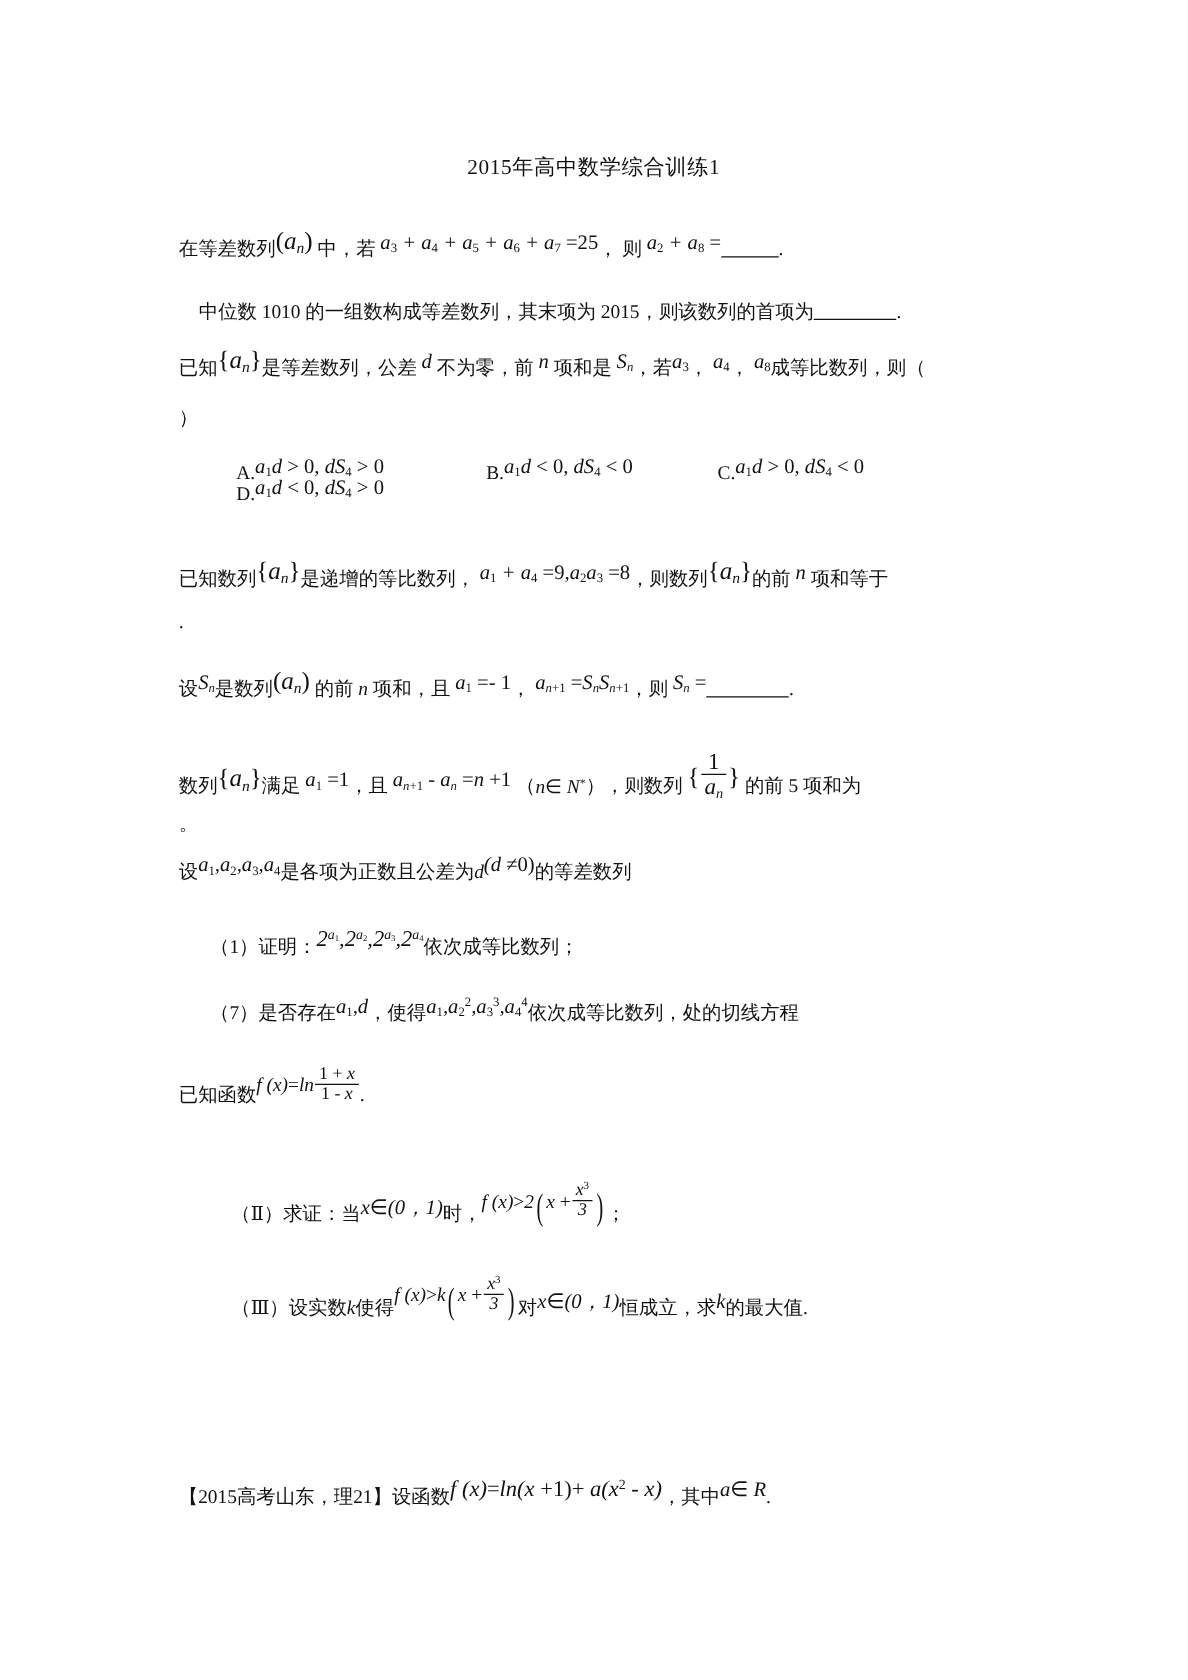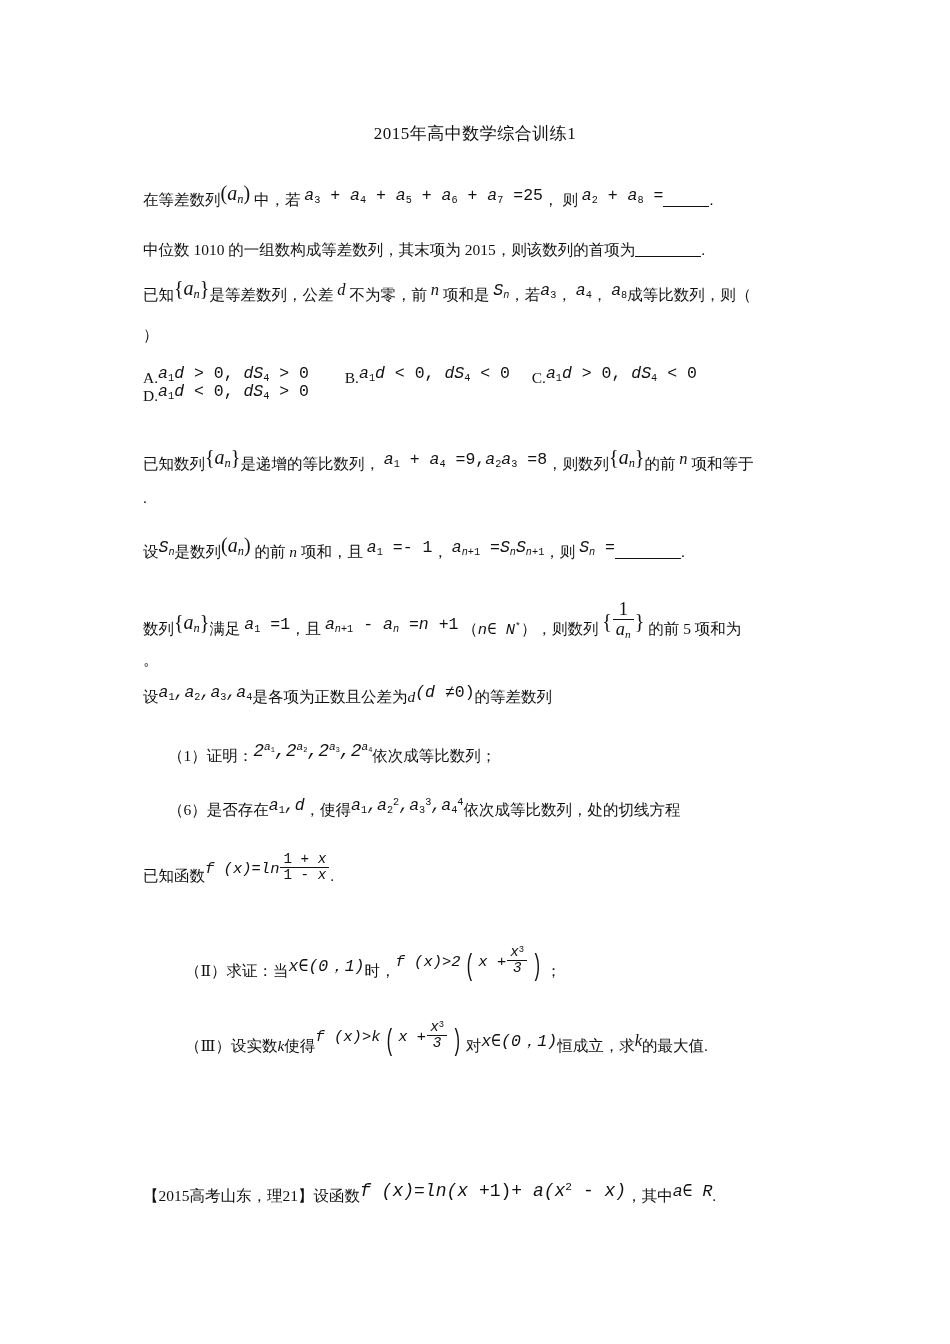--- a/index.html
+++ b/index.html
@@ -18,21 +18,21 @@
   }
 
   .line {
     position:absolute; left:143px; width:680px;
     font-size:15.5px; line-height:1.0;
   }
   .ind1 { left:168px; }
   .ind2 { left:185px; }
 
   
-  .m { font-family:Liberation Mono, monospace; font-style:italic; }
+  .m { font-family:Liberation Serif, serif; font-style:italic; }
   .mu { font-style:normal; }
   .mi { font-style:italic; }
   sub, sup { font-size:.62em; font-style:normal; line-height:0; }
   sub { vertical-align:-.28em; }
   sup { vertical-align:.5em; }
   sub .mi, sup .mi { font-style:italic; }
 
   .raise { position:relative; top:-5px; font-size:16.5px; }
   .braces { font-size:20px;margin-top:47px; }
 
@@ -49,38 +49,38 @@
   .bigp {
     display:inline-block; font-size:1.9em; line-height:0;
     vertical-align:-0.30em; font-style:normal; transform:scaleX(.55);
   }
 
   .blank { display:inline-block; border-bottom:1px solid #111; vertical-align:-2px; }
   .b5 { width:46px; }
   .b7 { width:66px; }
 
   .spacer { display:inline-block; width:14px; }
-  .opt { display:inline-block; }
+  .opt { display:inline-block;margin-left:46px; }
 </style>
 </head>
 <body>
 
 <div class="page">
 
   <div class="doc-title">2015年高中数学综合训练1</div>
 
   <div class="line" style="top:188px;">
     <span>在等差数列</span><span class="raise braces">(<span class="mi">a</span><sub><span class="mi">n</span></sub>)</span>
     <span>中，若</span>
     <span class="raise m"><span class="mi">a</span><sub>3</sub> + <span class="mi">a</span><sub>4</sub> + <span class="mi">a</span><sub>5</sub> + <span class="mi">a</span><sub>6</sub> + <span class="mi">a</span><sub>7</sub> <span class="mu">=25</span></span>，
     <span>则</span>
     <span class="raise m"><span class="mi">a</span><sub>2</sub> + <span class="mi">a</span><sub>8</sub> <span class="mu">=</span></span><span class="blank b5"></span><span>.</span>
   </div>
 
-  <div class="line" style="top:242px;">
+  <div class="line" style="top:242px;margin-left:16px;">
     <span>中位数 1010 的一组数构成等差数列，其末项为 2015，则该数列的首项为</span><span class="blank b7"></span><span>.</span>
   </div>
 
   <div class="line" style="top:283px;">
     <span>已知</span><span class="raise braces">{<span class="mi">a</span><sub><span class="mi">n</span></sub>}</span><span>是等差数列，公差</span>
     <span class="raise mi">d</span>
     <span>不为零，前</span>
     <span class="raise mi">n</span>
     <span>项和是</span>
     <span class="raise m"><span class="mi">S</span><sub><span class="mi">n</span></sub></span><span>，若</span><span class="raise m"><span class="mi">a</span><sub>3</sub></span>，
@@ -133,21 +133,21 @@
 
   <div class="line" style="top:689px;">
     <span>设</span><span class="raise m"><span class="mi">a</span><sub>1</sub>,<span class="mi">a</span><sub>2</sub>,<span class="mi">a</span><sub>3</sub>,<span class="mi">a</span><sub>4</sub></span><span>是各项为正数且公差为</span><span class="mi">d</span><span class="raise m">(<span class="mi">d</span> <span class="mu">≠0)</span></span><span>的等差数列</span>
   </div>
 
   <div class="line ind1" style="top:747px;">
     <span>（1）证明：</span><span class="raise m" style="font-size:18px;">2<sup><span class="mi">a</span><sub>1</sub></sup>,2<sup><span class="mi">a</span><sub>2</sub></sup>,2<sup><span class="mi">a</span><sub>3</sub></sup>,2<sup><span class="mi">a</span><sub>4</sub></sup></span><span>依次成等比数列；</span>
   </div>
 
   <div class="line ind1" style="top:802px;">
-    <span>（6）是否存在</span><span class="raise m"><span class="mi">a</span><sub>1</sub>,<span class="mi">d</span></span><span>，使得</span><span class="raise m"><span class="mi">a</span><sub>1</sub>,<span class="mi">a</span><sub>2</sub><sup>2</sup>,<span class="mi">a</span><sub>3</sub><sup>3</sup>,<span class="mi">a</span><sub>4</sub><sup>4</sup></span><span>依次成等比数列，处的切线方程</span>
+    <span>（7）是否存在</span><span class="raise m"><span class="mi">a</span><sub>1</sub>,<span class="mi">d</span></span><span>，使得</span><span class="raise m"><span class="mi">a</span><sub>1</sub>,<span class="mi">a</span><sub>2</sub><sup>2</sup>,<span class="mi">a</span><sub>3</sub><sup>3</sup>,<span class="mi">a</span><sub>4</sub><sup>4</sup></span><span>依次成等比数列，处的切线方程</span>
   </div>
 
   <div class="line" style="top:860px;">
     <span>已知函数</span><span class="m" style="position:relative; top:-8px;"><span class="mi">f</span> (<span class="mi">x</span>)<span class="mu">=</span>ln<span class="frac"><span class="num"><span class="mu">1 +</span> <span class="mi">x</span></span><span class="den"><span class="mu">1 -</span> <span class="mi">x</span></span></span></span><span>.</span>
   </div>
 
 
   <div class="line ind2" style="top:955px;">
     <span>（Ⅱ）求证：当</span><span class="raise m"><span class="mi">x</span><span class="mu">∈</span>(0，1)</span><span>时，</span><span class="m" style="position:relative; top:-10px;"><span class="mi">f</span> (<span class="mi">x</span>)<span class="mu">&gt;</span>2<span class="bigp">(</span><span class="mi">x</span> <span class="mu">+</span><span class="frac"><span class="num"><span class="mi">x</span><sup>3</sup></span><span class="den">3</span></span><span class="bigp">)</span></span><span>；</span>
   </div>

